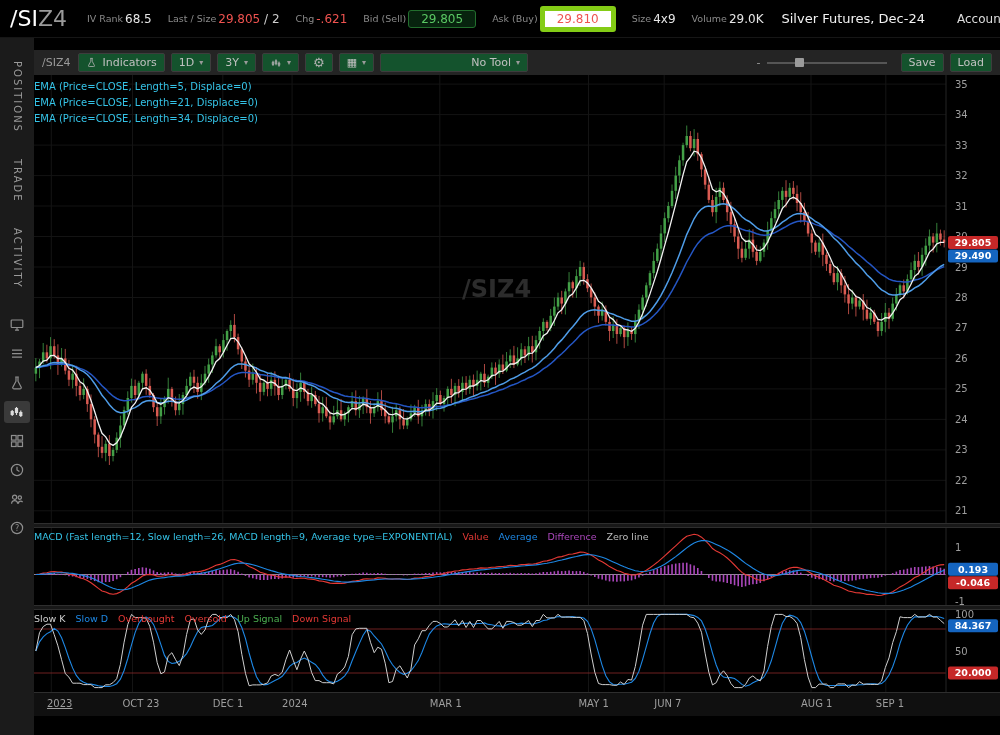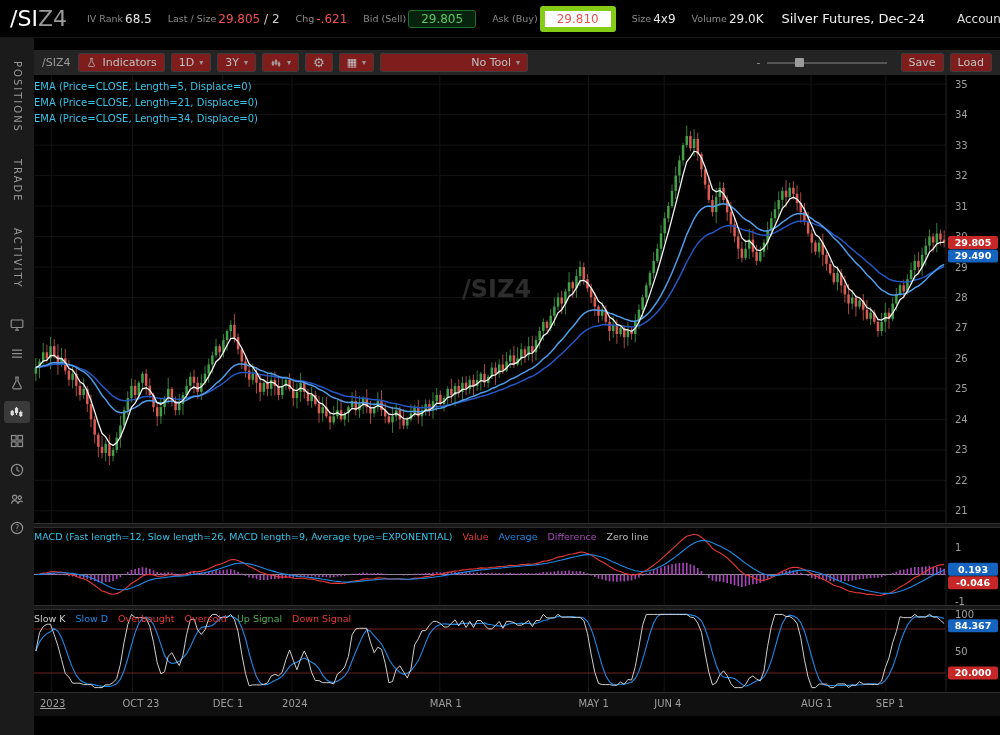--- a/index.html
+++ b/index.html
@@ -27,21 +27,21 @@
   .sidebar{width:34px;background:#1b1b1b;display:flex;flex-direction:column;align-items:center;padding-top:10px;flex:none}
   .side-tab{writing-mode:vertical-rl;font-size:10px;letter-spacing:2px;color:#9a9a9a;padding:13px 0;cursor:pointer}
   .side-icons{margin-top:12px;display:flex;flex-direction:column;gap:7px;align-items:center}
   .side-icon{width:26px;height:22px;display:flex;align-items:center;justify-content:center;border-radius:3px;cursor:pointer;color:#8f8f8f}
   .side-icon svg{stroke:currentColor;fill:none;stroke-width:1.2}
   .side-icon.active{background:#3a3a3a;color:#ddd}
   .content{flex:1;display:flex;flex-direction:column;background:#000}
   
   .toolbar{margin-top:12px;height:25px;background:#242424;display:flex;align-items:center;gap:6px;padding:0 8px;font-size:11px;color:#bbb;flex:none}
   .tb-sym{color:#9a9a9a;font-size:11px;margin-right:2px}
-  .tbtn{background:#7f1d1d;border:1px solid #3d3d3d;color:#c0c0c0;font-size:11px;height:19px;display:flex;align-items:center;gap:5px;padding:0 7px;border-radius:2px;cursor:pointer;font-family:inherit;white-space:nowrap}
+  .tbtn{background:#14532d;border:1px solid #3d3d3d;color:#c0c0c0;font-size:11px;height:19px;display:flex;align-items:center;gap:5px;padding:0 7px;border-radius:2px;cursor:pointer;font-family:inherit;white-space:nowrap}
   .tbtn svg{stroke:#b0b0b0;fill:none;stroke-width:1.2}
   .tool-dd{width:148px;justify-content:flex-end}
   .gear{font-size:13px;color:#b0b0b0}
   .tb-spacer{flex:1}
   .slider{width:120px;height:14px;position:relative;margin-right:8px;cursor:pointer}
   .slider .minus{position:absolute;left:-10px;top:0;color:#9a9a9a;font-size:11px}
   .slider .track{position:absolute;left:0;right:0;top:6px;height:2px;background:#555}
   .slider .thumb{position:absolute;left:28px;top:2px;width:9px;height:9px;background:#9a9a9a;border-radius:1px}
   
   .panel{position:relative;background:#000;flex:none}
@@ -1078,24 +1078,24 @@
         <span class="lg-word" style="color: rgb(207, 207, 207);">Slow K</span>
         <span class="lg-word" style="color: rgb(30, 136, 229);">Slow D</span>
         <span class="lg-word" style="color: rgb(229, 57, 53);">Overbought</span>
         <span class="lg-word" style="color: rgb(229, 57, 53);">Oversold</span>
         <span class="lg-word" style="color: rgb(76, 175, 80);">Up Signal</span>
         <span class="lg-word" style="color: rgb(229, 57, 53);">Down Signal</span>
       </div>
     </div>
 
     <div class="time-axis" id="time-axis">
-        <span style="left: 6px; text-decoration: underline;">2023</span>
+        <span style="left: 13px; text-decoration: underline;">2023</span>
         <span style="left: 88.496px;">OCT 23</span>
         <span style="left: 178.784px;">DEC 1</span>
         <span style="left: 248.096px;">2024</span>
         <span style="left: 395.84px;">MAR 1</span>
         <span style="left: 544.496px;">MAY 1</span>
-        <span style="left: 620.192px;">JUN 4</span>
+        <span style="left: 620.192px;">JUN 7</span>
         <span style="left: 767.024px;">AUG 1</span>
         <span style="left: 841.808px;">SEP 1</span>
       </div>
   </div>
 </div>
 
 </body></html>

